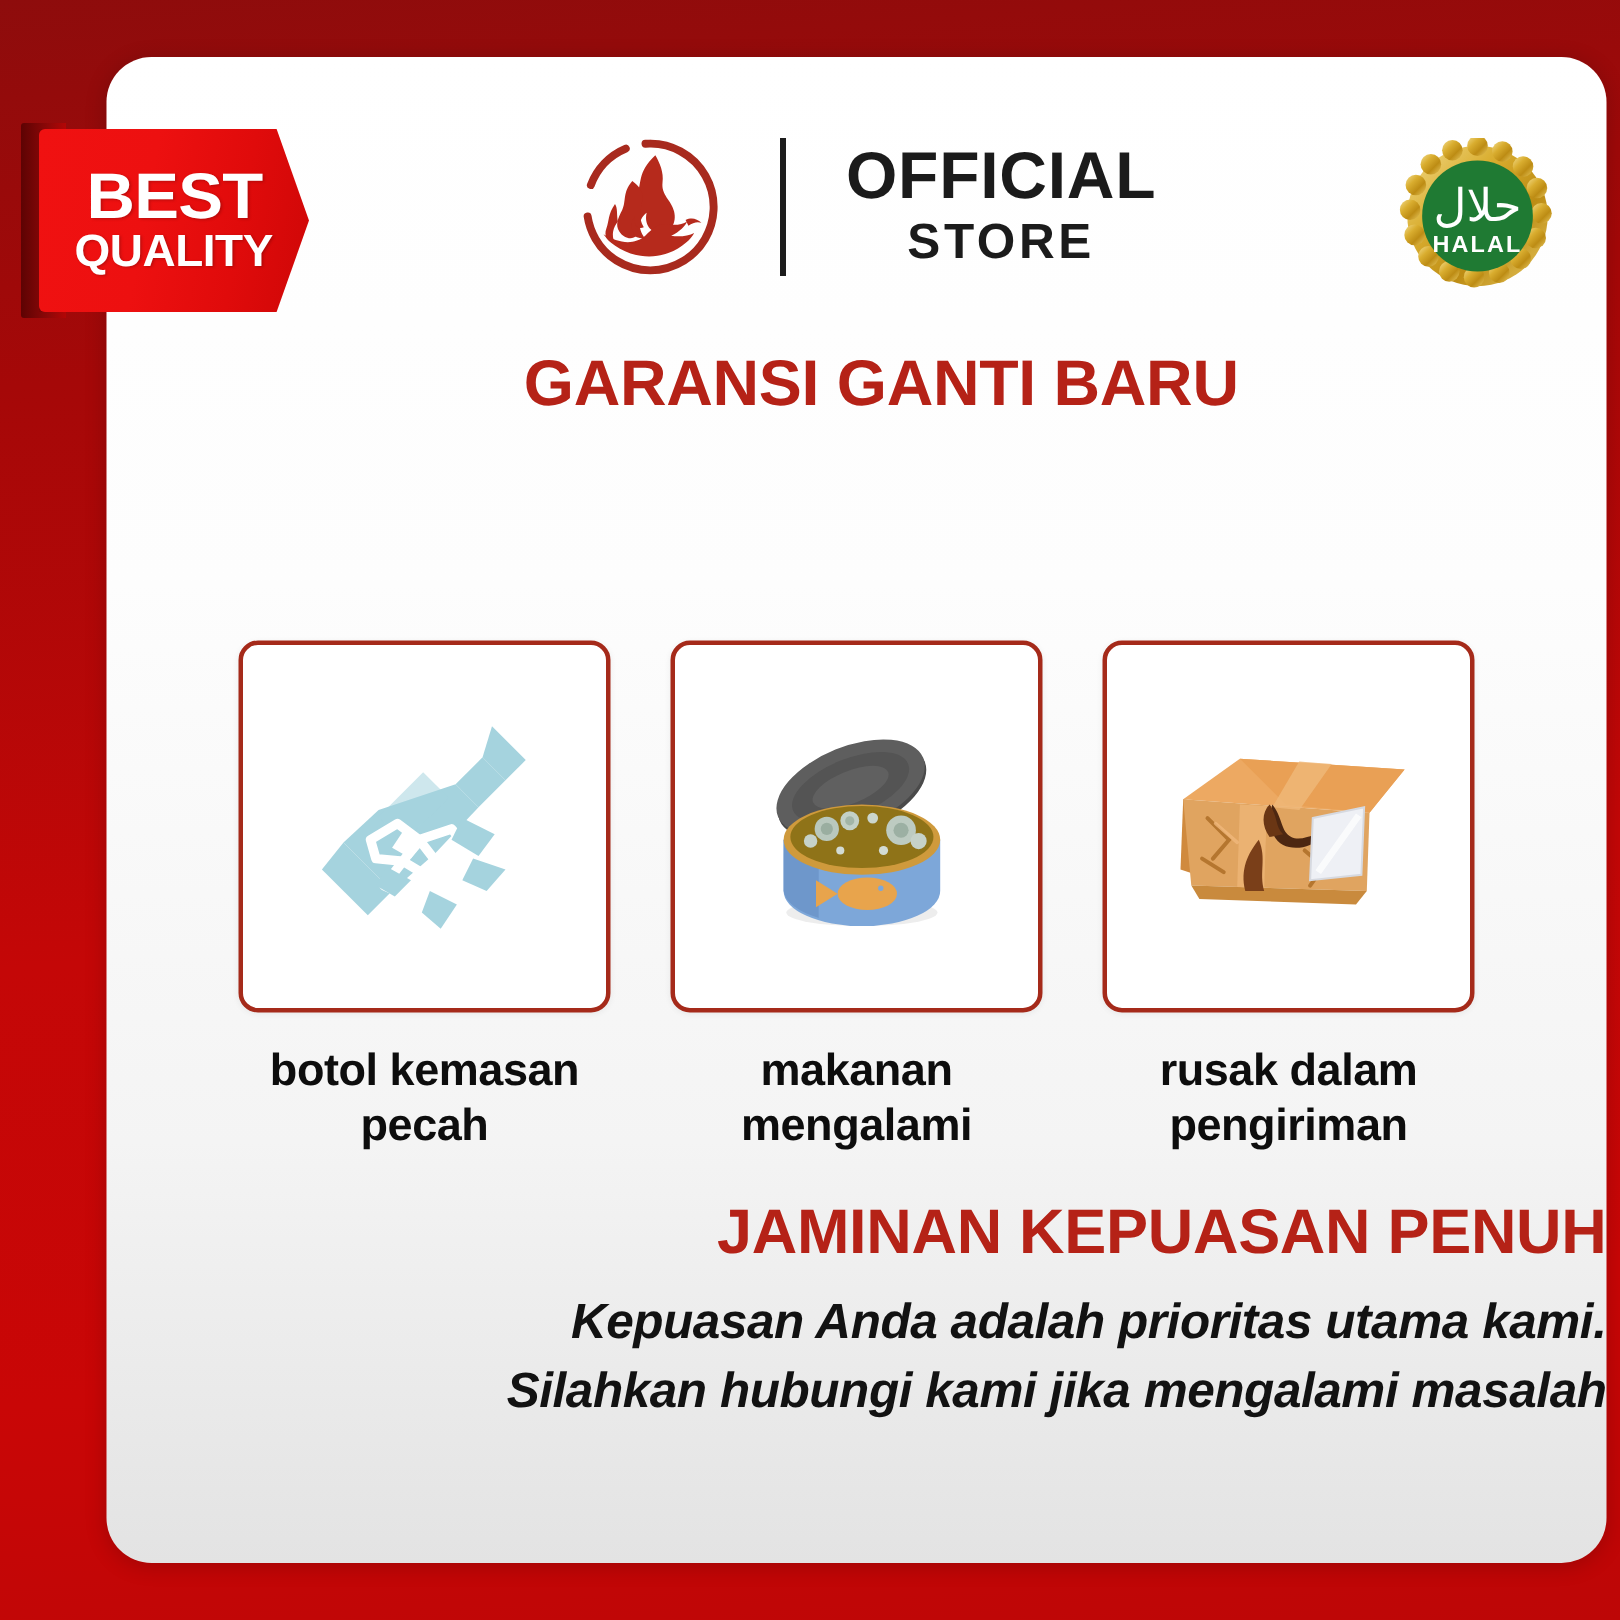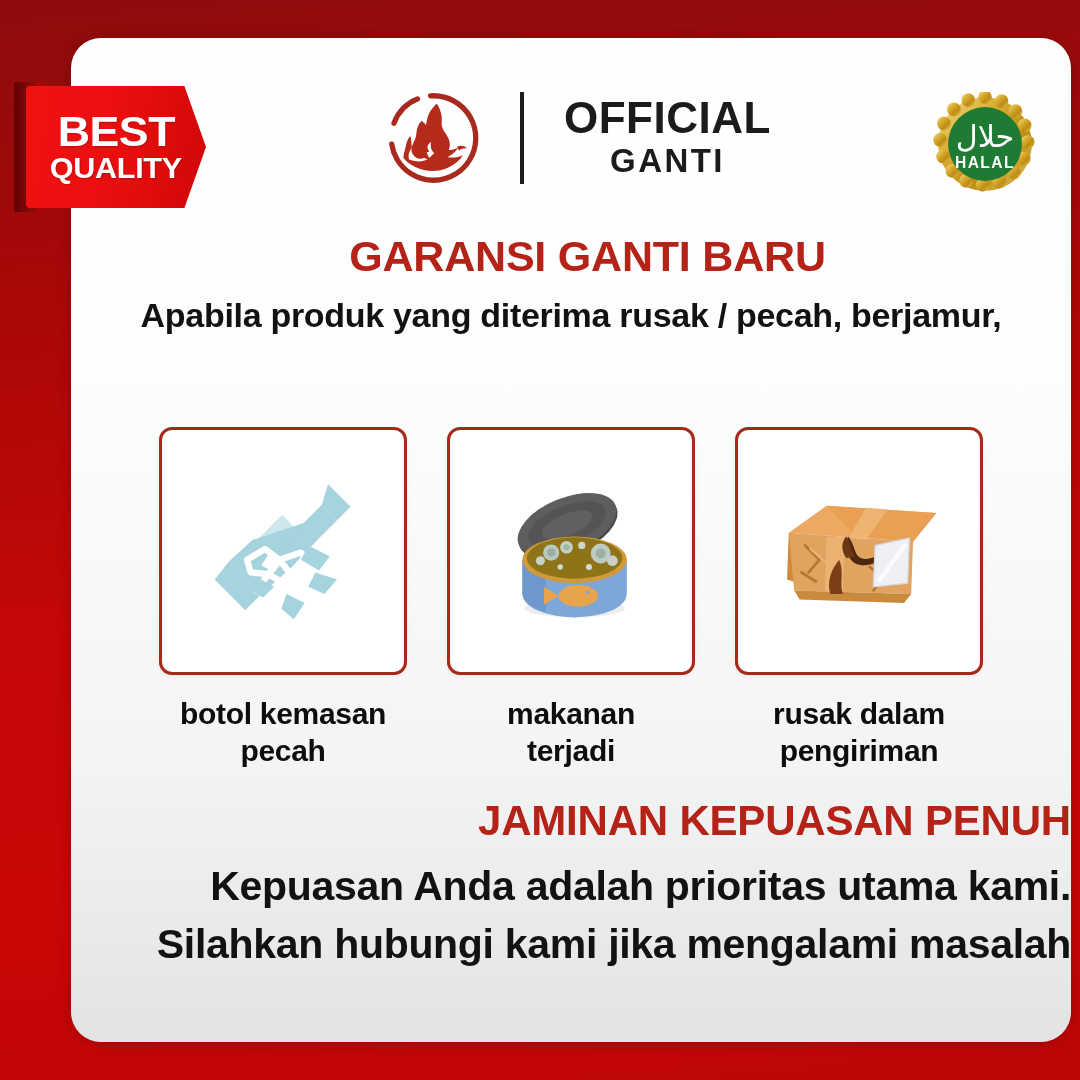--- a/index.html
+++ b/index.html
@@ -87,21 +87,21 @@
     width:248px; text-align:center; color:#0d0d0d; font-size:30px;
     font-weight:600; line-height:1.22; letter-spacing:-.3px;
   }
 
   
   #footer-block { position:absolute; left:0; top:760px; width:1000px; text-align:right; }
   #footer-title {
     color:#b52217; font-size:42px; font-weight:bold; letter-spacing:-.2px; line-height:1.1;
   }
   .footer-sub {
-    color:#121212; font-size:41px; font-weight:600; line-height:1.4; letter-spacing:-.3px;
+    color:#121212; font-size:33px; font-weight:600; line-height:1.4; letter-spacing:-.3px;font-style:italic;
   }
   #footer-sub-1 { margin-top:14px; }
 </style>
 </head>
 <body>
 
 <div id="card">
 
   <div id="header">
 
@@ -129,21 +129,21 @@
                    C38 77 27 75 17 69 Z" fill="#b62a1c"></path>
 
           <path d="M74 59 C78 57 82 58 85 61 C82 60 79 61 76 63 Z" fill="#b62a1c"></path>
         </svg>
       </span>
 
       <span id="divider-rule"></span>
 
       <span id="brand-words">
         <span id="word-official">OFFICIAL</span>
-        <span id="word-store">GANTI</span>
+        <span id="word-store">STORE</span>
       </span>
     </div>
 
     <span id="halal-badge">
       <svg viewBox="0 0 100 100" xmlns="http://www.w3.org/2000/svg">
         <defs>
           <linearGradient id="goldgrad" x1="0" y1="0" x2="1" y2="1">
             <stop offset="0%" stop-color="#f3dd8e"></stop>
             <stop offset="35%" stop-color="#d9ad2f"></stop>
             <stop offset="65%" stop-color="#bd8c14"></stop>
@@ -174,21 +174,20 @@
         </g>
         <circle cx="50" cy="50" r="35.5" fill="#1f7a33"></circle>
         <text x="50" y="53" text-anchor="middle" font-size="29" font-family="DejaVu Sans, sans-serif" fill="#ffffff">حلال</text>
         <text x="50" y="73" text-anchor="middle" font-size="15" font-weight="bold" letter-spacing="1.4" font-family="Liberation Sans, sans-serif" fill="#ffffff">HALAL</text>
       </svg>
     </span>
   </div>
 
   <div id="headline-block">
     <div id="headline-title">GARANSI GANTI BARU</div>
-    <div id="headline-sub-1" class="headline-sub">Apabila produk yang diterima rusak / pecah, berjamur,</div>
   </div>
 
   <div id="cards-row">
 
     <div class="icon-card">
       <span>
         <svg viewBox="0 0 200 200" xmlns="http://www.w3.org/2000/svg">
           <g fill="#a5d3de">
 
             <path d="M150 28 L175 53 L160 68 L143 51 Z"></path>
@@ -306,21 +305,21 @@
     </div>
   </div>
 
   <div id="captions-row">
     <div class="caption">
       <span>botol kemasan</span><br>
       <span>pecah</span>
     </div>
     <div class="caption">
       <span>makanan</span><br>
-      <span>terjadi</span>
+      <span>mengalami</span>
     </div>
     <div class="caption">
       <span>rusak dalam</span><br>
       <span>pengiriman</span>
     </div>
   </div>
 
   <div id="footer-block">
     <div id="footer-title">JAMINAN KEPUASAN PENUH</div>
     <div id="footer-sub-1" class="footer-sub">Kepuasan Anda adalah prioritas utama kami.</div>

